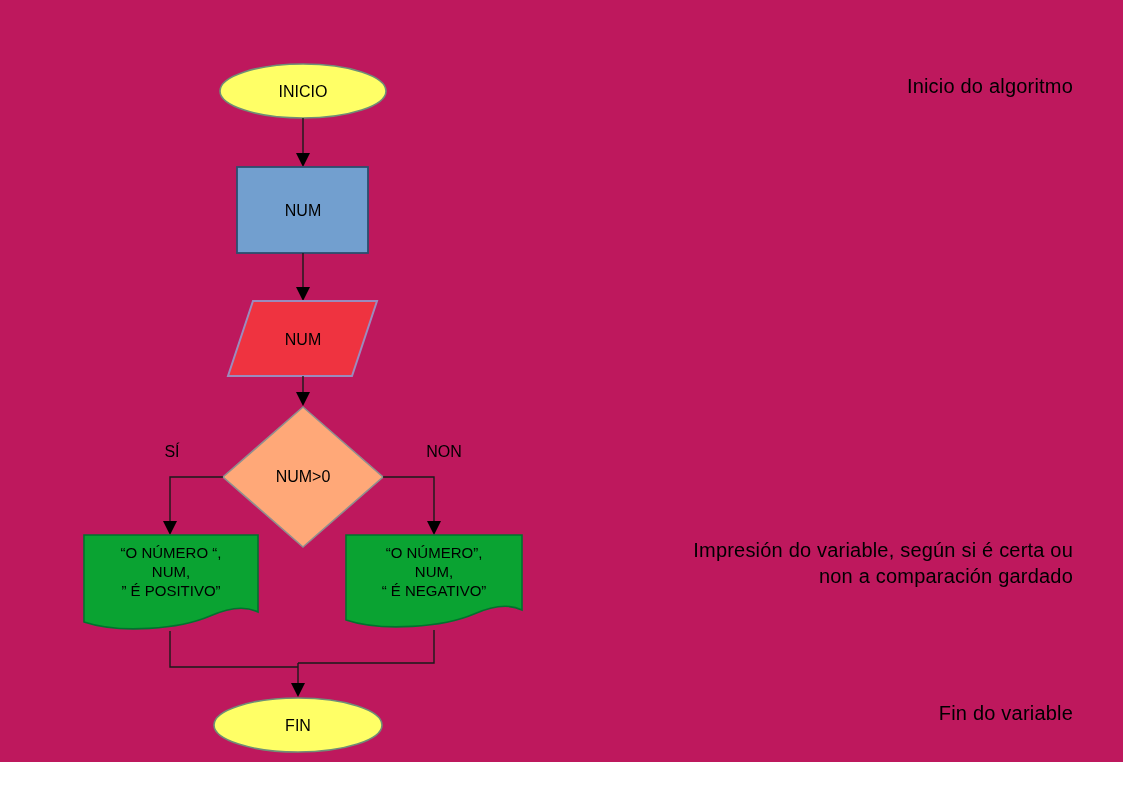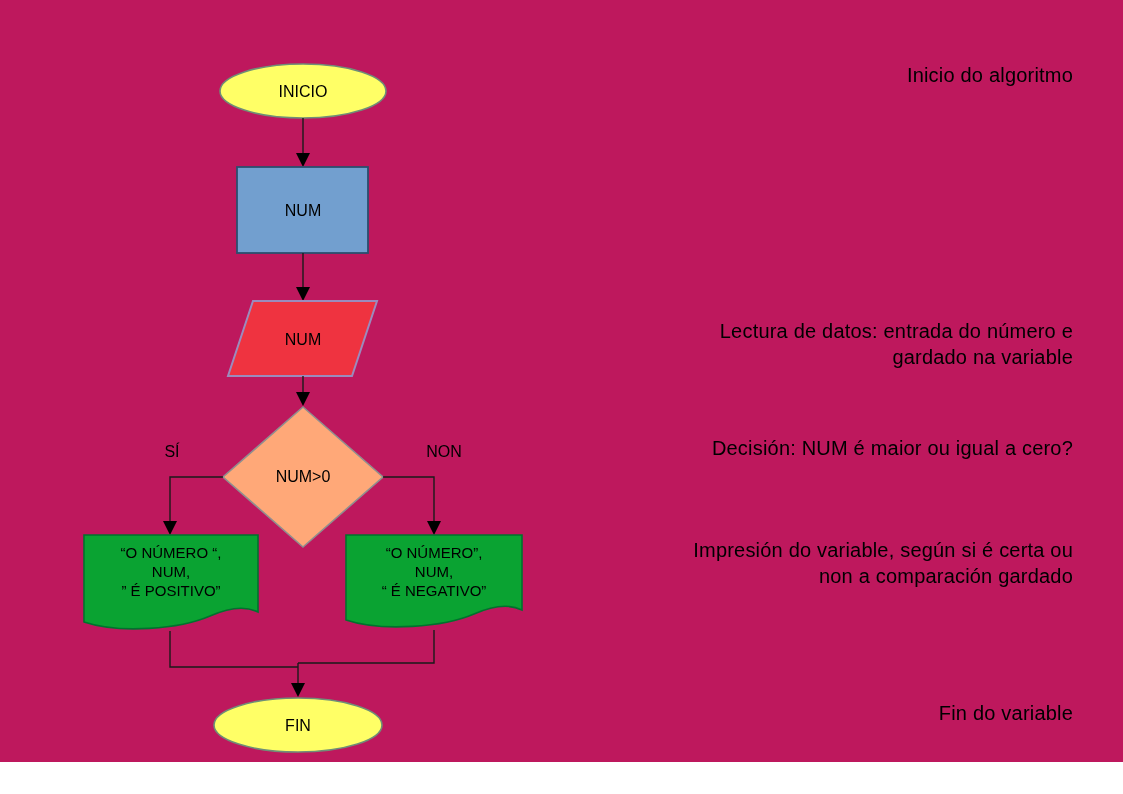--- a/index.html
+++ b/index.html
@@ -89,33 +89,26 @@
 
     <polyline points="170,631 170,667 298,667" fill="none" stroke-width="1.4" stroke="#1a1a1a"></polyline>
     <polyline points="434,630 434,663 298,663" fill="none" stroke-width="1.4" stroke="#1a1a1a"></polyline>
     <line x1="298" y1="663" x2="298" y2="689" stroke-width="1.4" stroke="#1a1a1a"></line>
     <path d="M 291 683 L 305 683 L 298 697 Z" fill="#000000"></path>
 
     <ellipse cx="298" cy="725" rx="84" ry="27" stroke-width="1.6" fill="#ffff66" stroke="#6f8f77"></ellipse>
     <text x="298" y="731" text-anchor="middle" class="shape-label">FIN</text>
   </svg>
 
-  <div class="annotation" style="top:62px">
+  <div class="annotation" style="top:73px">
     <span>Inicio do algoritmo</span>
   </div>
 
 
-  <div class="annotation" style="top:318px">
-    <span>Lectura de datos: entrada do número e</span>
-    <span>gardado na variable</span>
-  </div>
 
-  <div class="annotation" style="top:435px">
-    <span>Decisión: NUM é maior ou igual a cero?</span>
-  </div>
 
   <div class="annotation" style="top:537px">
     <span>Impresión do variable, según si é certa ou</span>
     <span>non a comparación gardado</span>
   </div>
 
   <div class="annotation" style="top:700px">
     <span>Fin do variable</span>
   </div>
 

